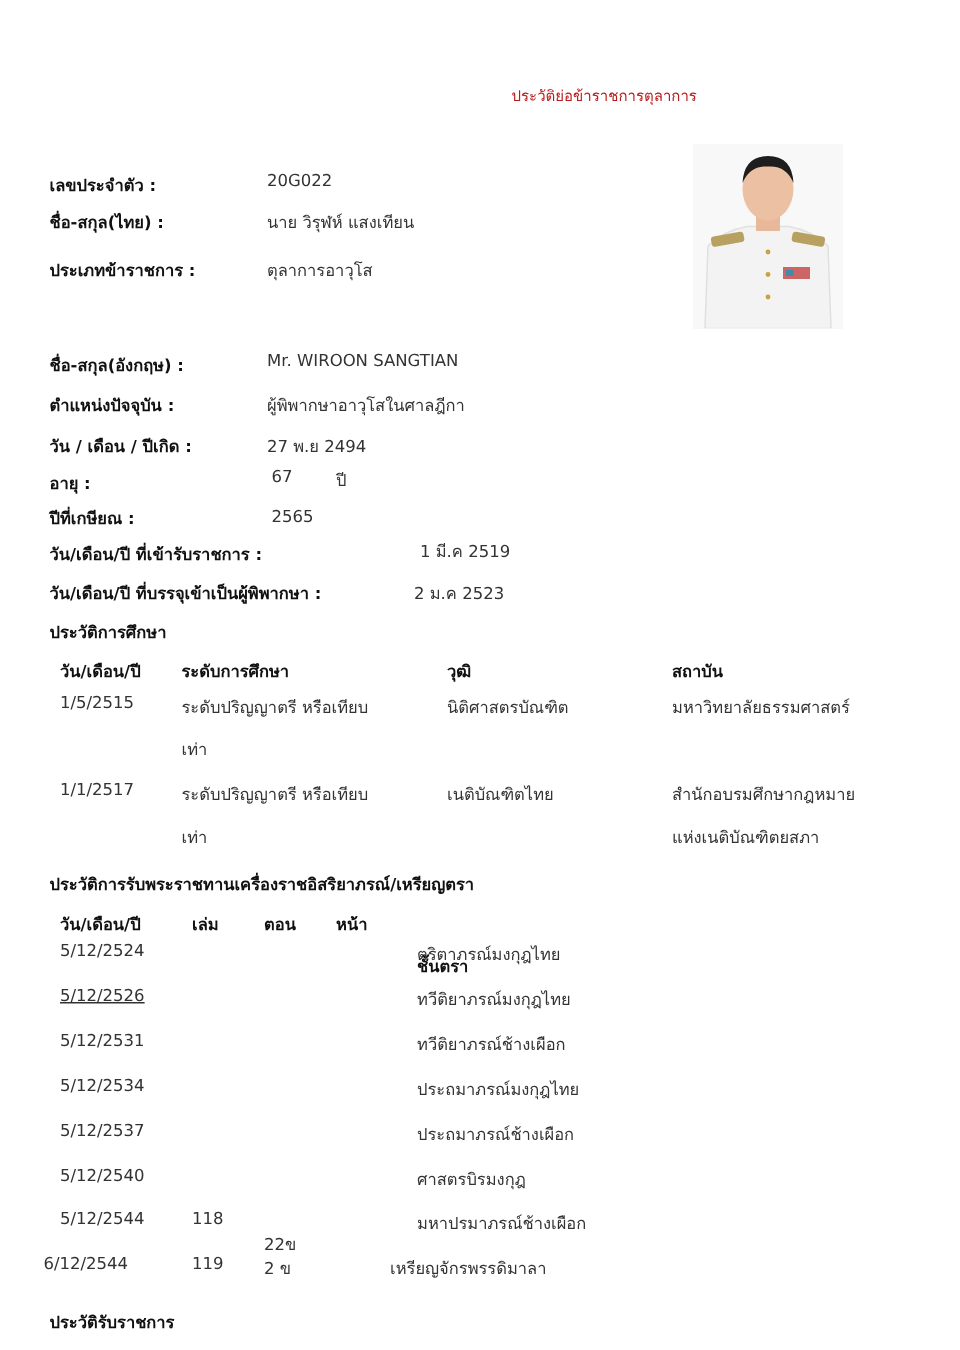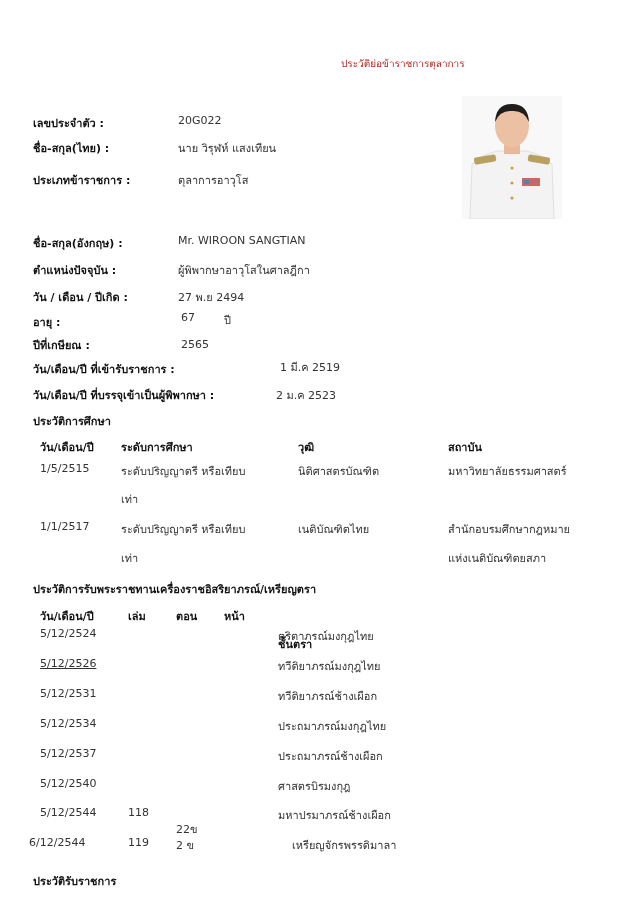--- a/index.html
+++ b/index.html
@@ -119,16 +119,16 @@
 <div>
   <div class="abs val" style="left:40px;top:806px;">5/12/2544</div>
   <div class="abs val" style="left:128px;top:806px;">118</div>
   <div class="abs val" style="left:176px;top:806px;margin-top:14px;">22ข</div>
   <div class="abs val" style="left:278px;top:806px;">มหาปรมาภรณ์ช้างเผือก</div>
 </div>
 <div>
   <div class="abs val" style="left:29px;top:836px;">6/12/2544</div>
   <div class="abs val" style="left:128px;top:836px;">119</div>
   <div class="abs val" style="left:176px;top:836px;">2 ข</div>
-  <div class="abs val" style="left:292px;top:836px;font-family:Liberation Serif, serif;">เหรียญจักรพรรดิมาลา</div>
+  <div class="abs val" style="left:260px;top:836px;font-family:Liberation Serif, serif;">เหรียญจักรพรรดิมาลา</div>
 </div>
 
 <div class="abs u" style="left:33px;top:872px;">ประวัติรับราชการ</div>
 
 </body></html>

